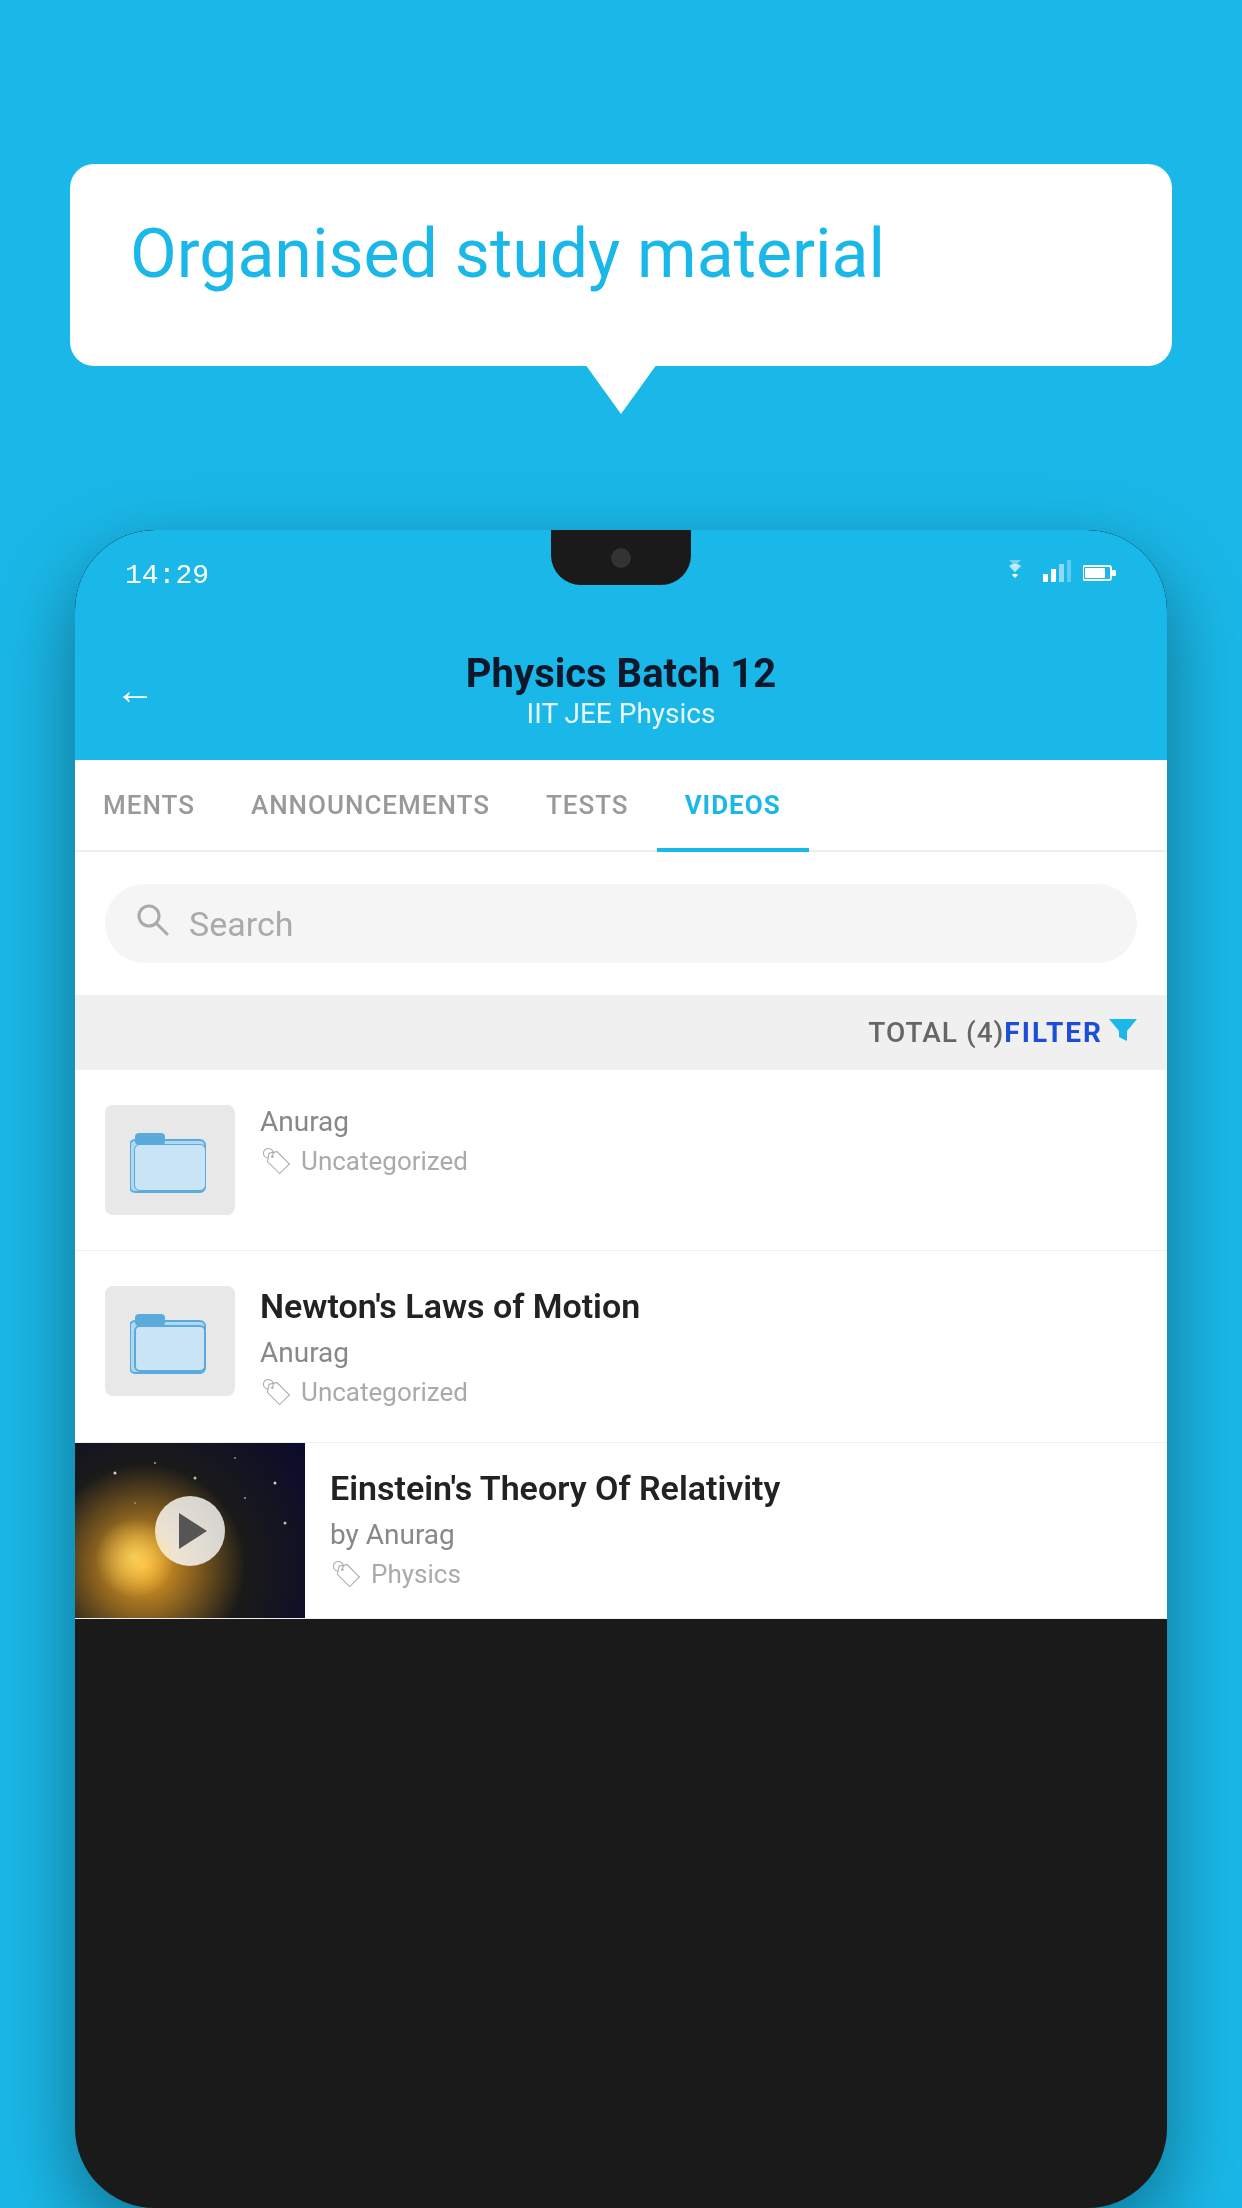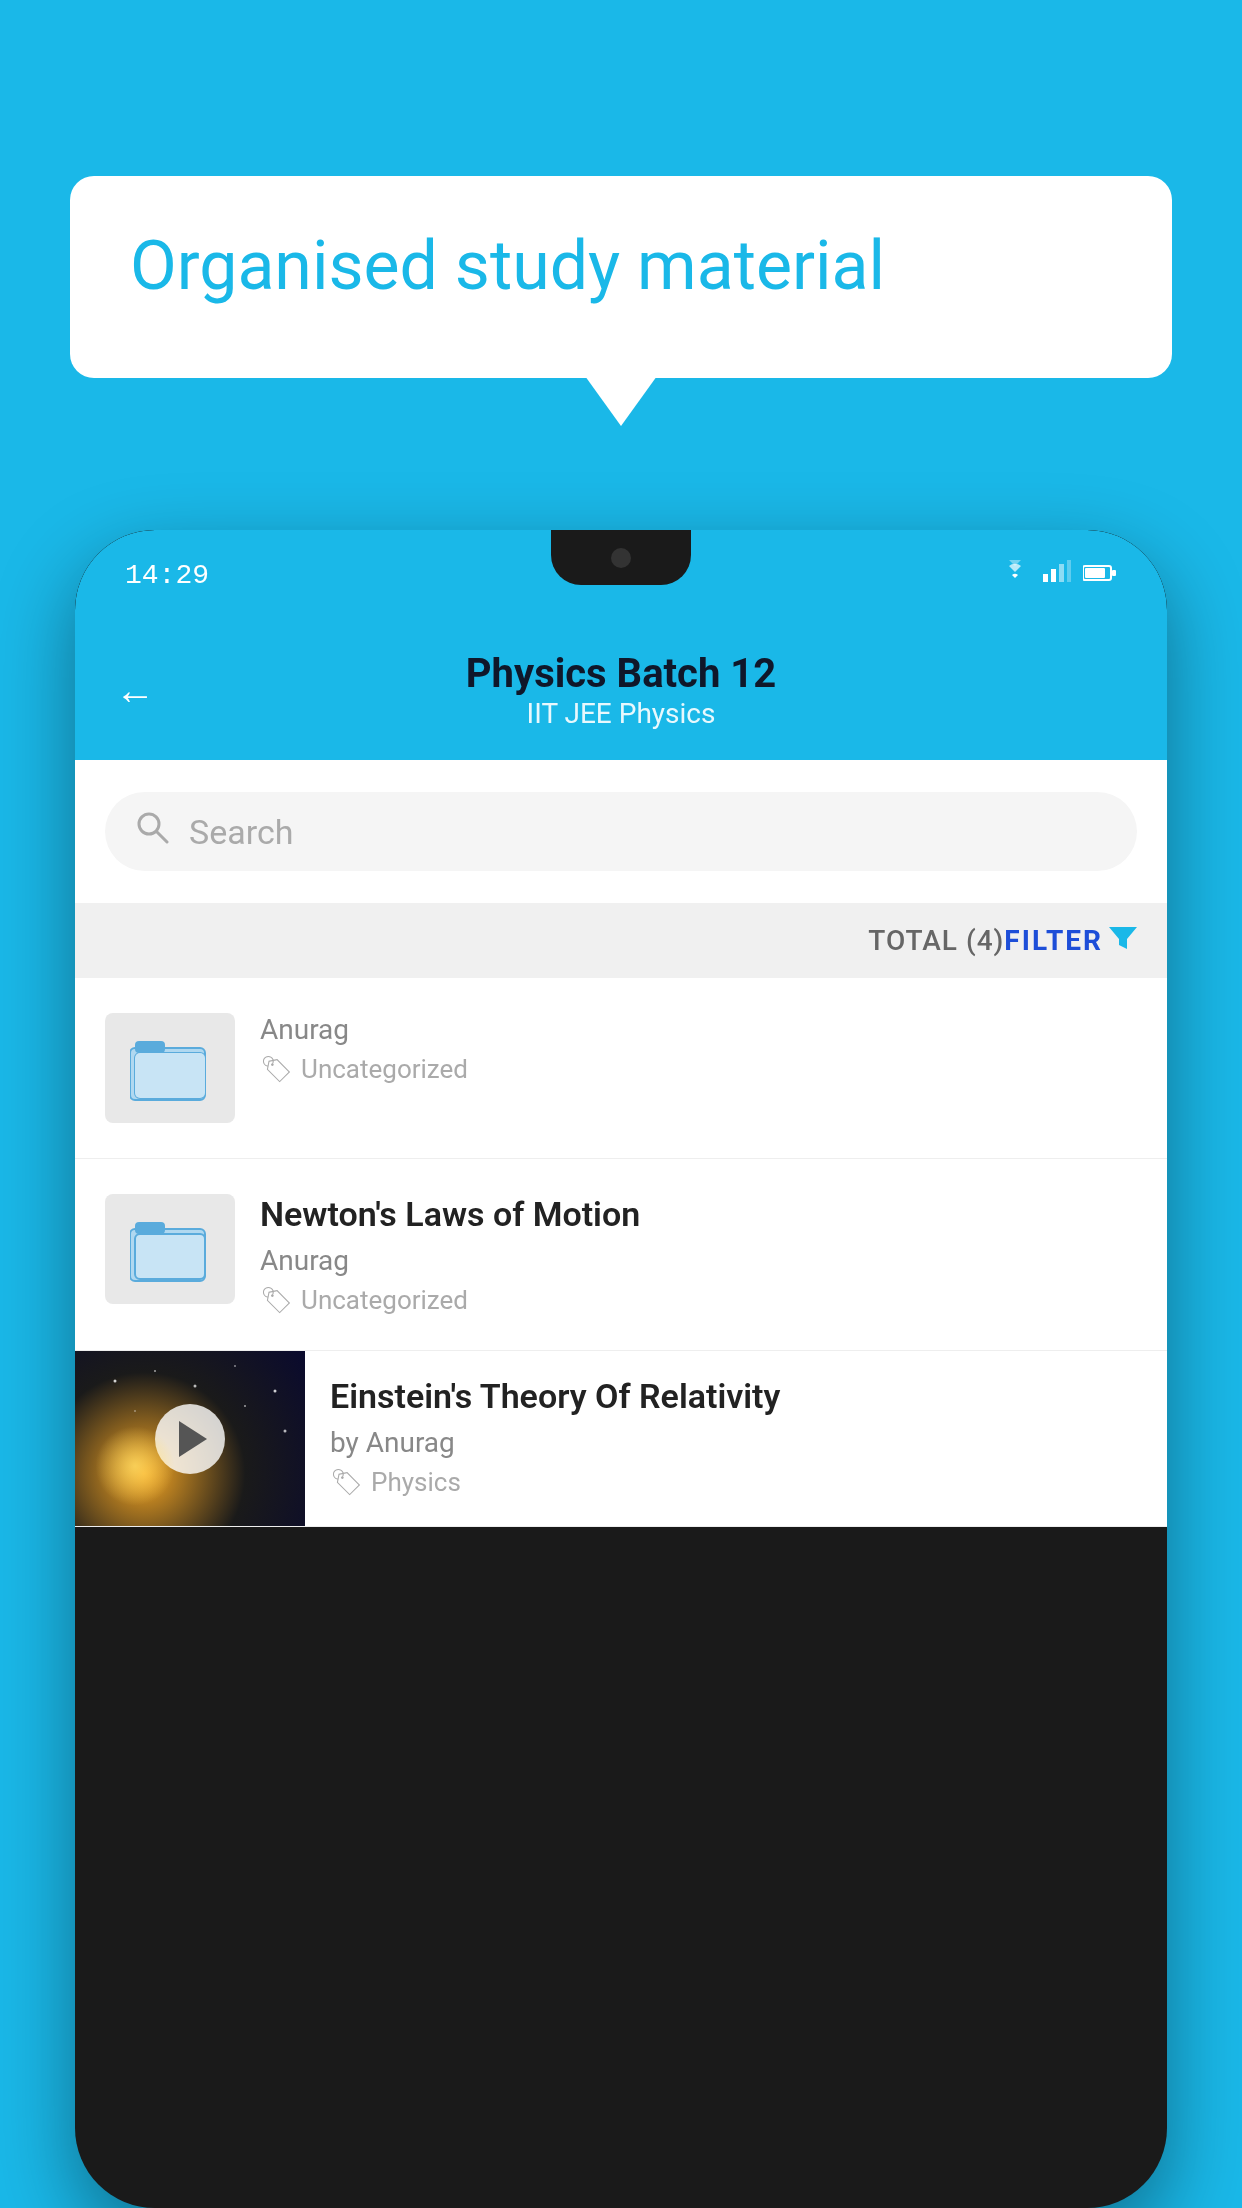--- a/index.html
+++ b/index.html
@@ -9,21 +9,21 @@
       height: 2208px;
       background-color: #1ab8e8;
       font-family: 'Roboto', Arial, sans-serif;
       overflow: hidden;
       position: relative;
     }
 
     
     .speech-bubble-container {
       position: absolute;
-      top: 176px;
+      top: 164px;
       left: 70px;
       right: 70px;
     }
 
     .speech-bubble {
       background: white;
       border-radius: 24px;
       padding: 50px 60px;
       position: relative;
     }
@@ -417,20 +417,34 @@
 
   <div class="app-header">
     <span class="back-arrow">←</span>
     <div class="header-title-block">
       <div class="header-title">Physics Batch 12</div>
       <div class="header-subtitle">IIT JEE   Physics</div>
     </div>
     <div style="width:40px"></div>
   </div>
 
+  <div class="tabs-bar">
+    <div class="tab-item">
+      <span>MENTS</span>
+    </div>
+    <div class="tab-item">
+      <span>ANNOUNCEMENTS</span>
+    </div>
+    <div class="tab-item">
+      <span>TESTS</span>
+    </div>
+    <div class="tab-item active">
+      <span>VIDEOS</span>
+    </div>
+  </div>
 
   <div class="search-container">
     <div class="search-input-wrapper">
       <span class="search-icon-svg">
         <svg width="34" height="34" viewBox="0 0 34 34" fill="none">
           <circle cx="14" cy="14" r="10" stroke="#aaa" stroke-width="3"></circle>
           <line x1="22" y1="22" x2="32" y2="32" stroke="#aaa" stroke-width="3" stroke-linecap="round"></line>
         </svg>
       </span>
       <span class="search-input-text">Search</span>

